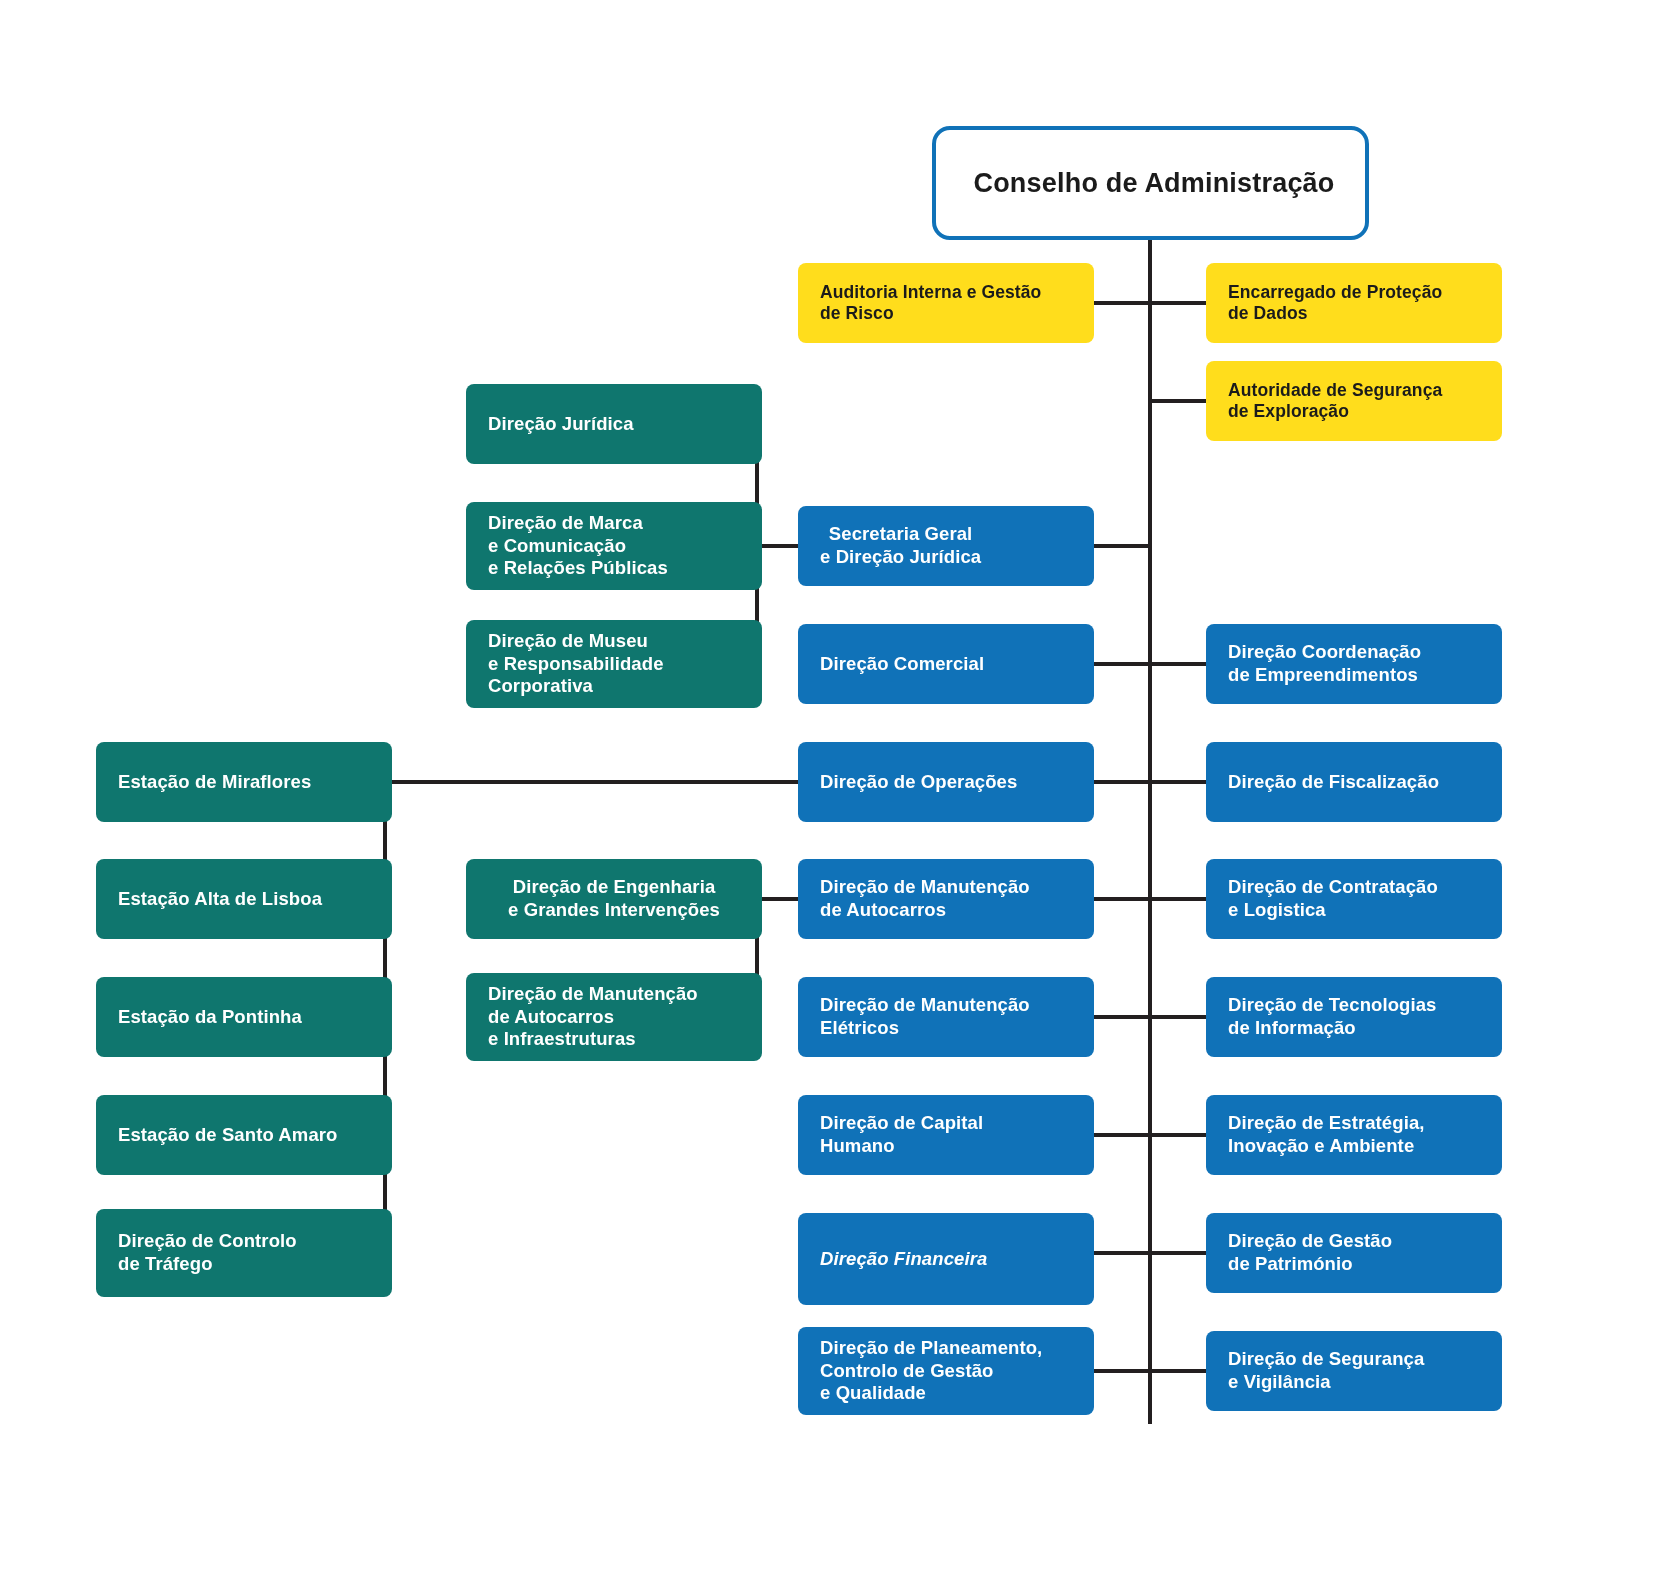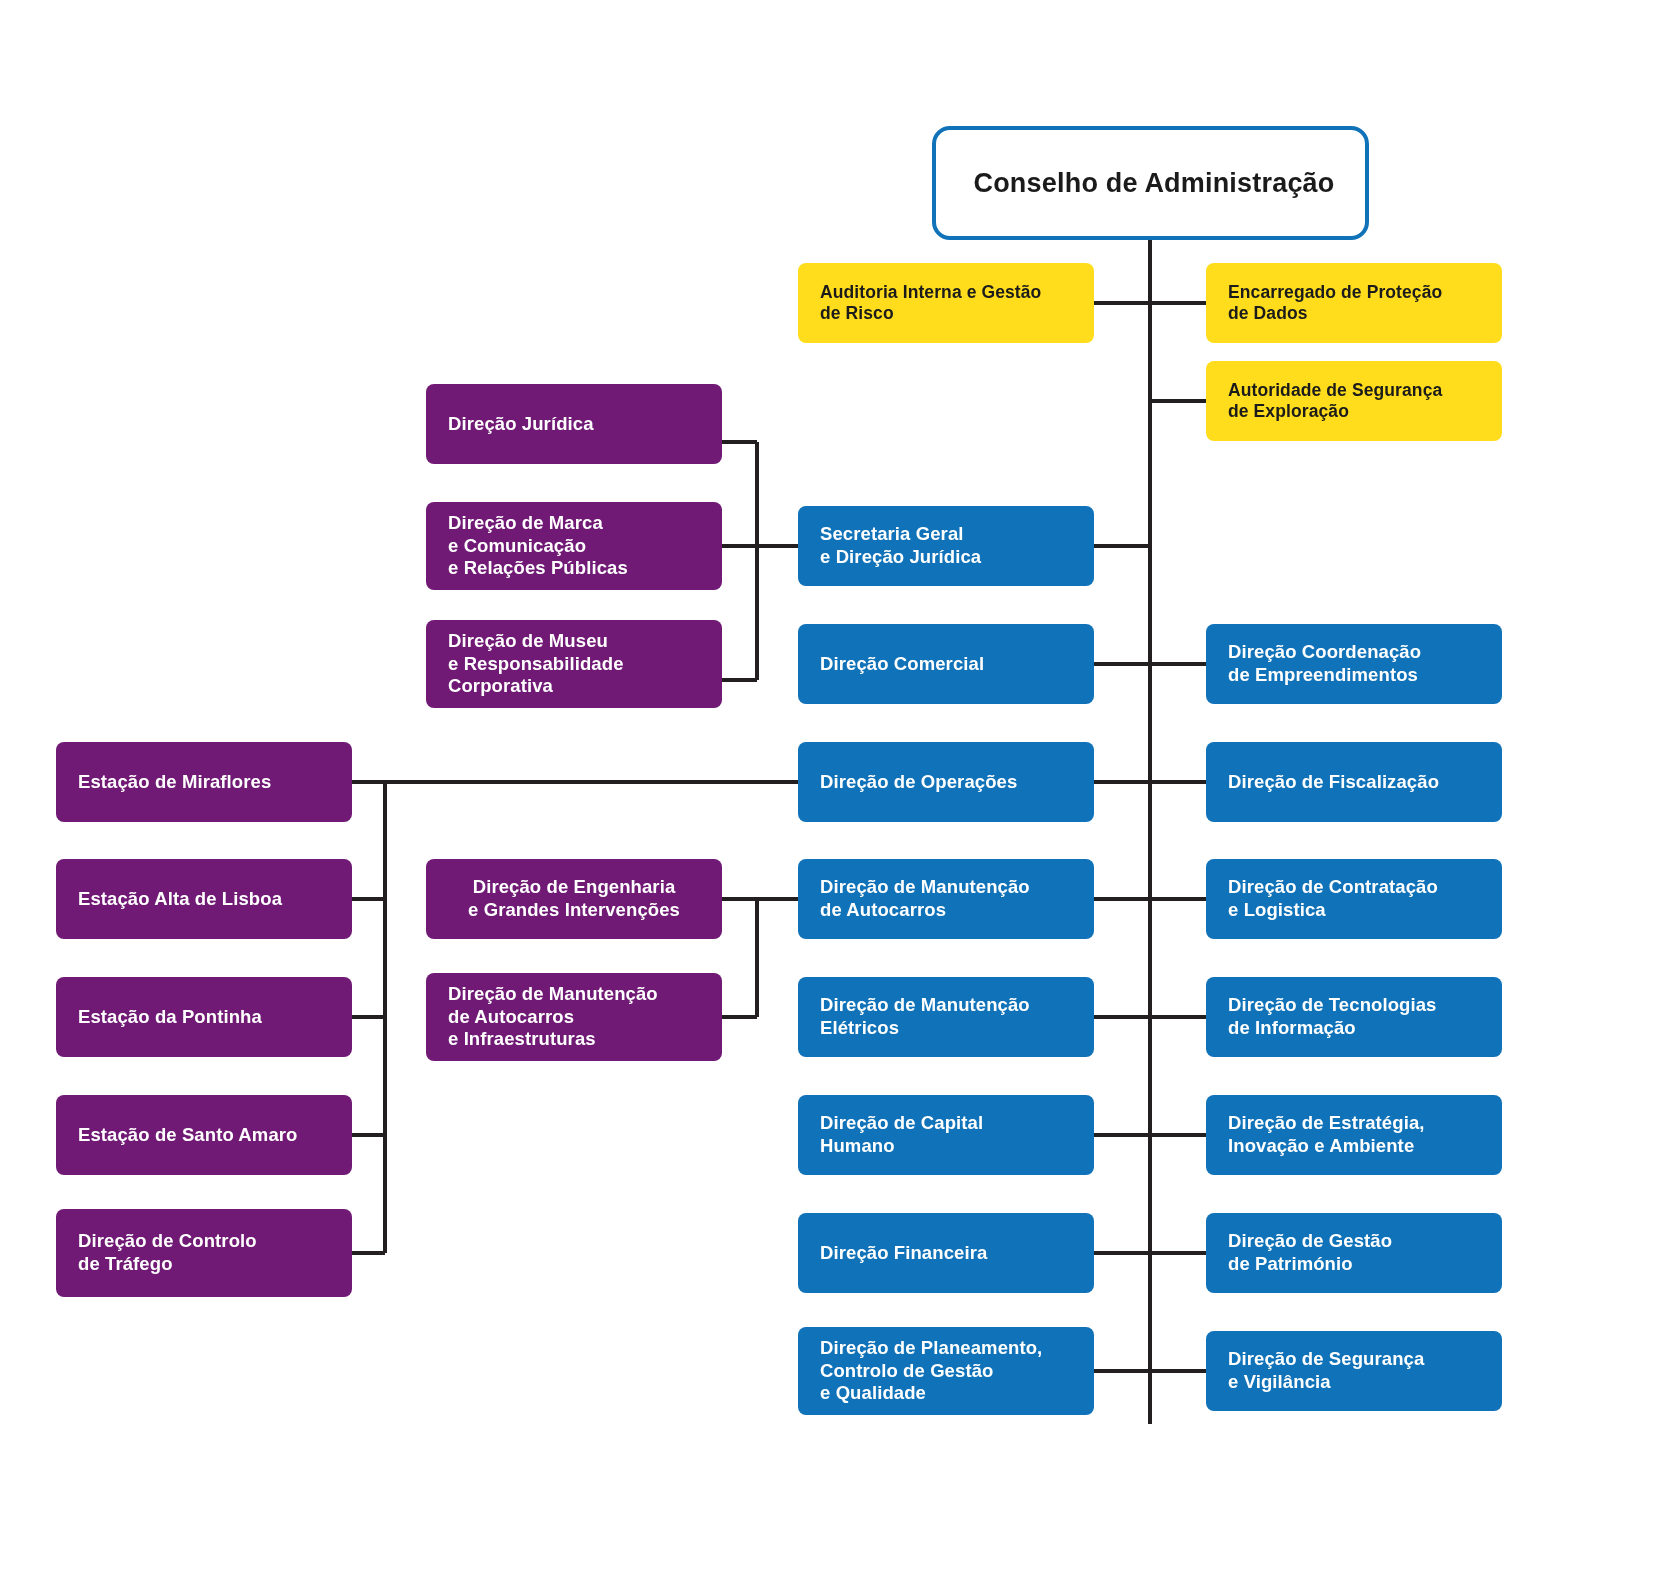--- a/index.html
+++ b/index.html
@@ -69,21 +69,22 @@
   .node.dark {
     background: #1072b8;
   }
   .node.dark .label {
     color: #ffffff;
     font-size: 18.5px;
     font-weight: bold;
   }
   
   .node.light {
-    background: #701a75;
+    background: #0f766e;
+    margin-left: 40px;
   }
   .node.light .label {
     color: #ffffff;
     font-size: 18.5px;
     font-weight: bold;
   }
   .node.center-text {
     justify-content: center;
     text-align: center;
   }
@@ -154,21 +155,21 @@
   <div class="node yellow" style="left:1206px; top:263px; width:296px; height:80px;">
     <span class="label">Encarregado de Proteção
 de Dados</span>
   </div>
 
   <div class="node yellow" style="left:1206px; top:361px; width:296px; height:80px;">
     <span class="label">Autoridade de Segurança
 de Exploração</span>
   </div>
 
-  <div class="node dark" style="left:798px; top:506px; width:296px; height:80px;">
+  <div class="node dark" style="left:798px; top:506px; width:296px; height:80px;text-align:center;">
     <span class="label">Secretaria Geral
 e Direção Jurídica</span>
   </div>
 
   <div class="node dark" style="left:798px; top:624px; width:296px; height:80px;">
     <span class="label">Direção Comercial</span>
   </div>
 
   <div class="node dark" style="left:798px; top:742px; width:296px; height:80px;">
     <span class="label">Direção de Operações</span>
@@ -182,21 +183,21 @@
   <div class="node dark" style="left:798px; top:977px; width:296px; height:80px;">
     <span class="label">Direção de Manutenção
 Elétricos</span>
   </div>
 
   <div class="node dark" style="left:798px; top:1095px; width:296px; height:80px;">
     <span class="label">Direção de Capital
 Humano</span>
   </div>
 
-  <div class="node dark" style="left:798px; top:1213px; width:296px; height:80px;">
+  <div class="node dark" style="left:798px; top:1213px; width:296px; height:92px;font-style:italic;">
     <span class="label">Direção Financeira</span>
   </div>
 
   <div class="node dark" style="left:798px; top:1327px; width:296px; height:88px;">
     <span class="label">Direção de Planeamento,
 Controlo de Gestão
 e Qualidade</span>
   </div>
 
   <div class="node dark" style="left:1206px; top:624px; width:296px; height:80px;">

